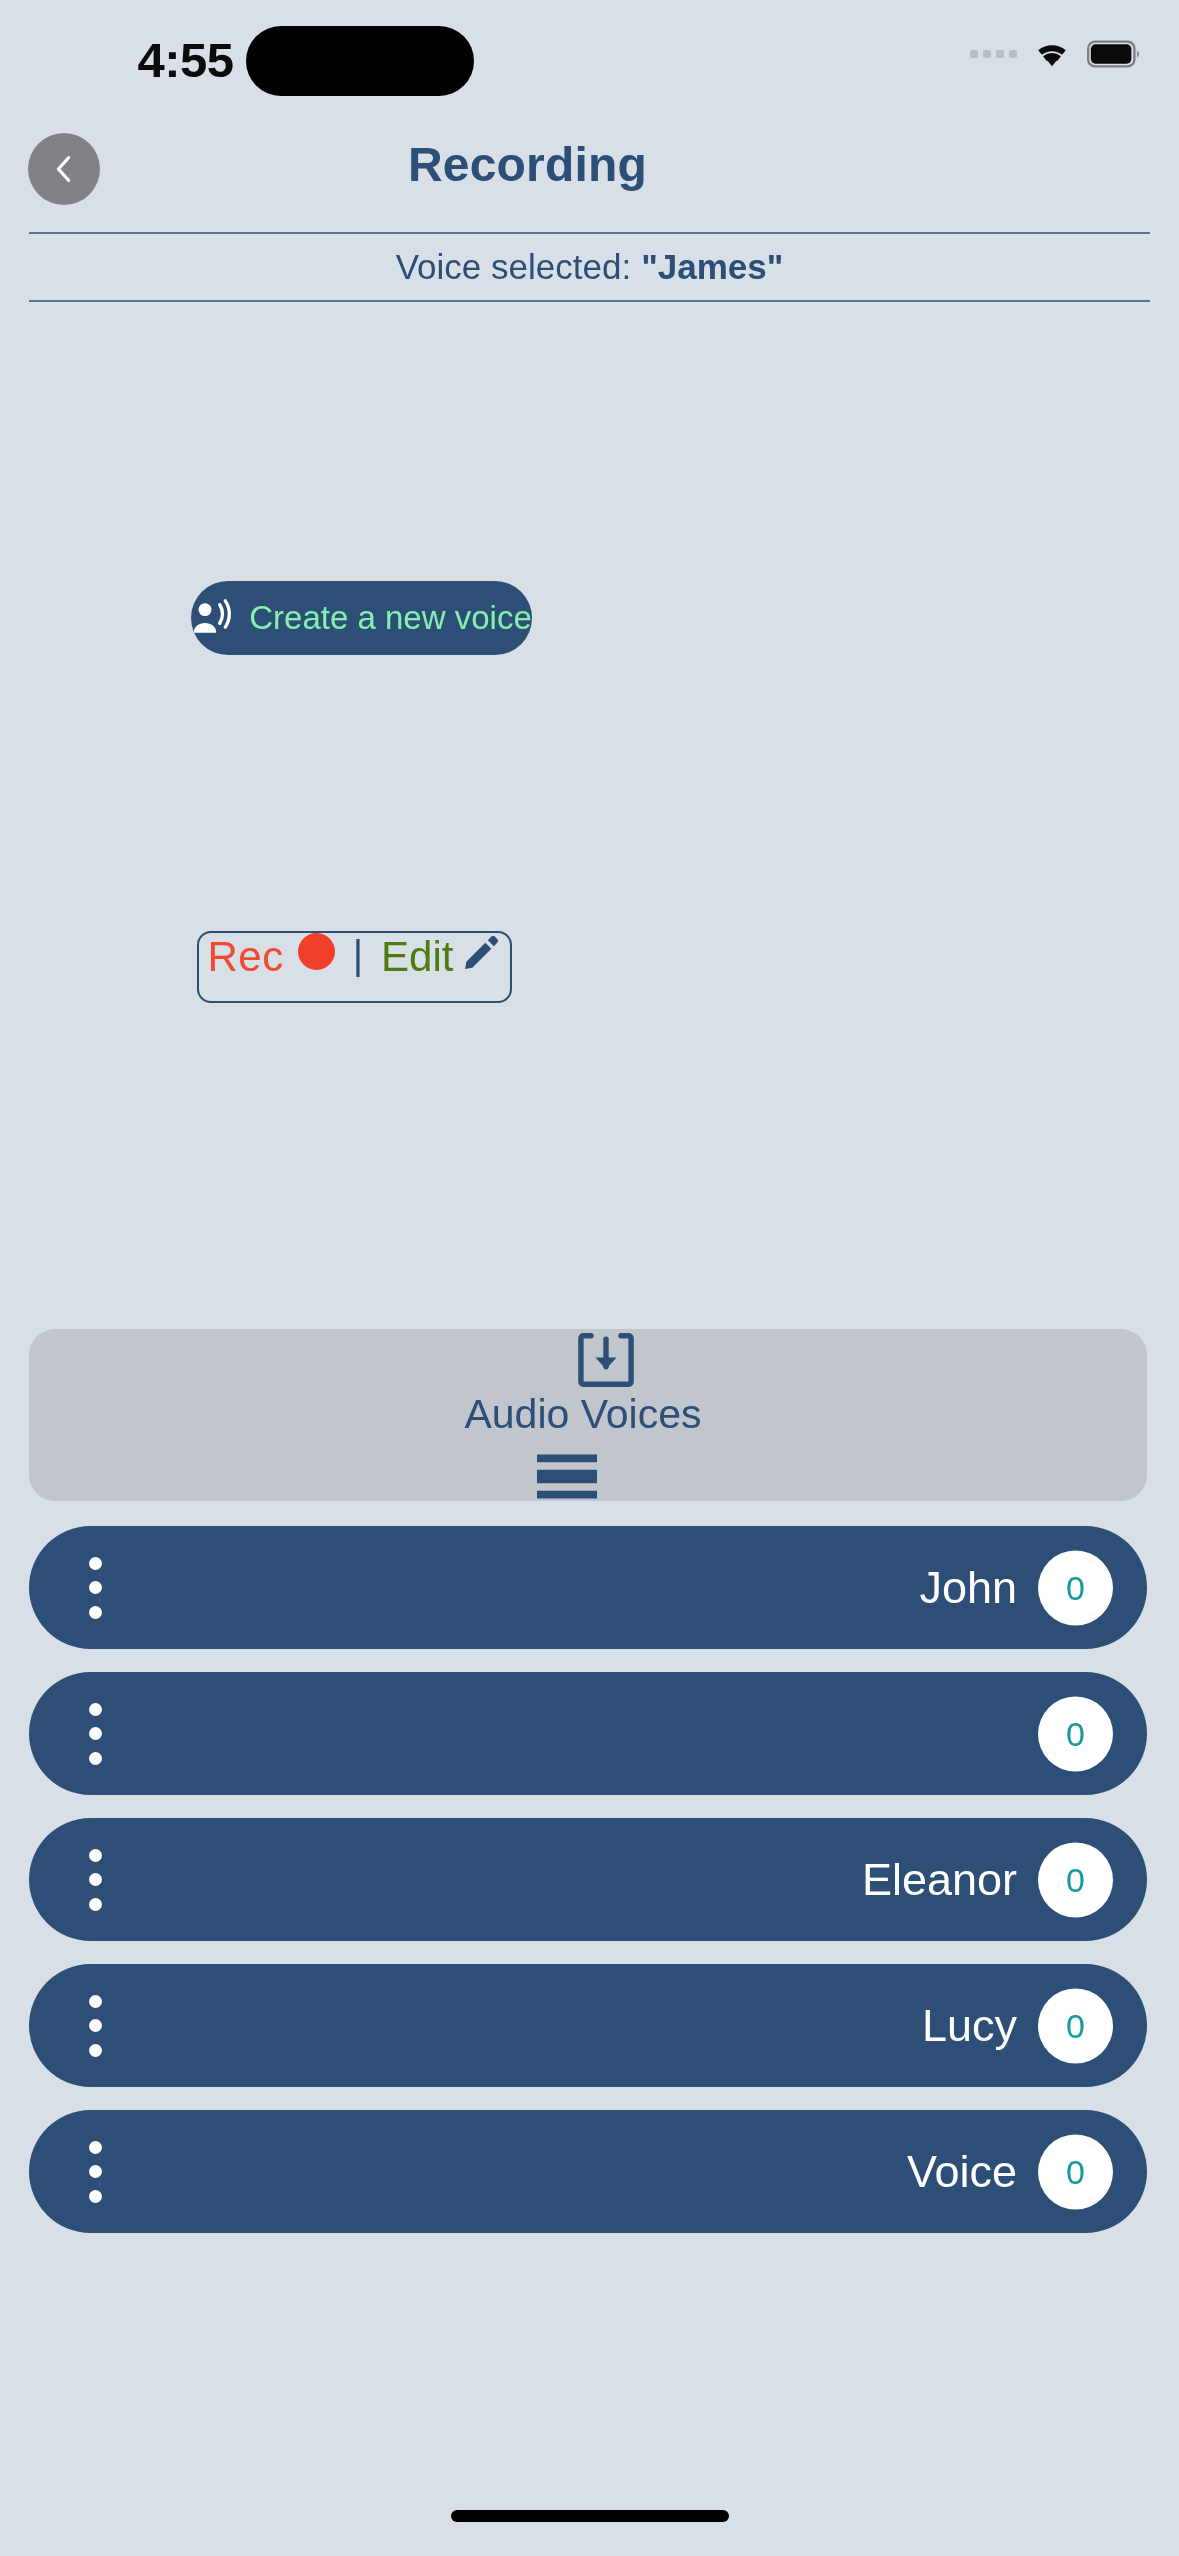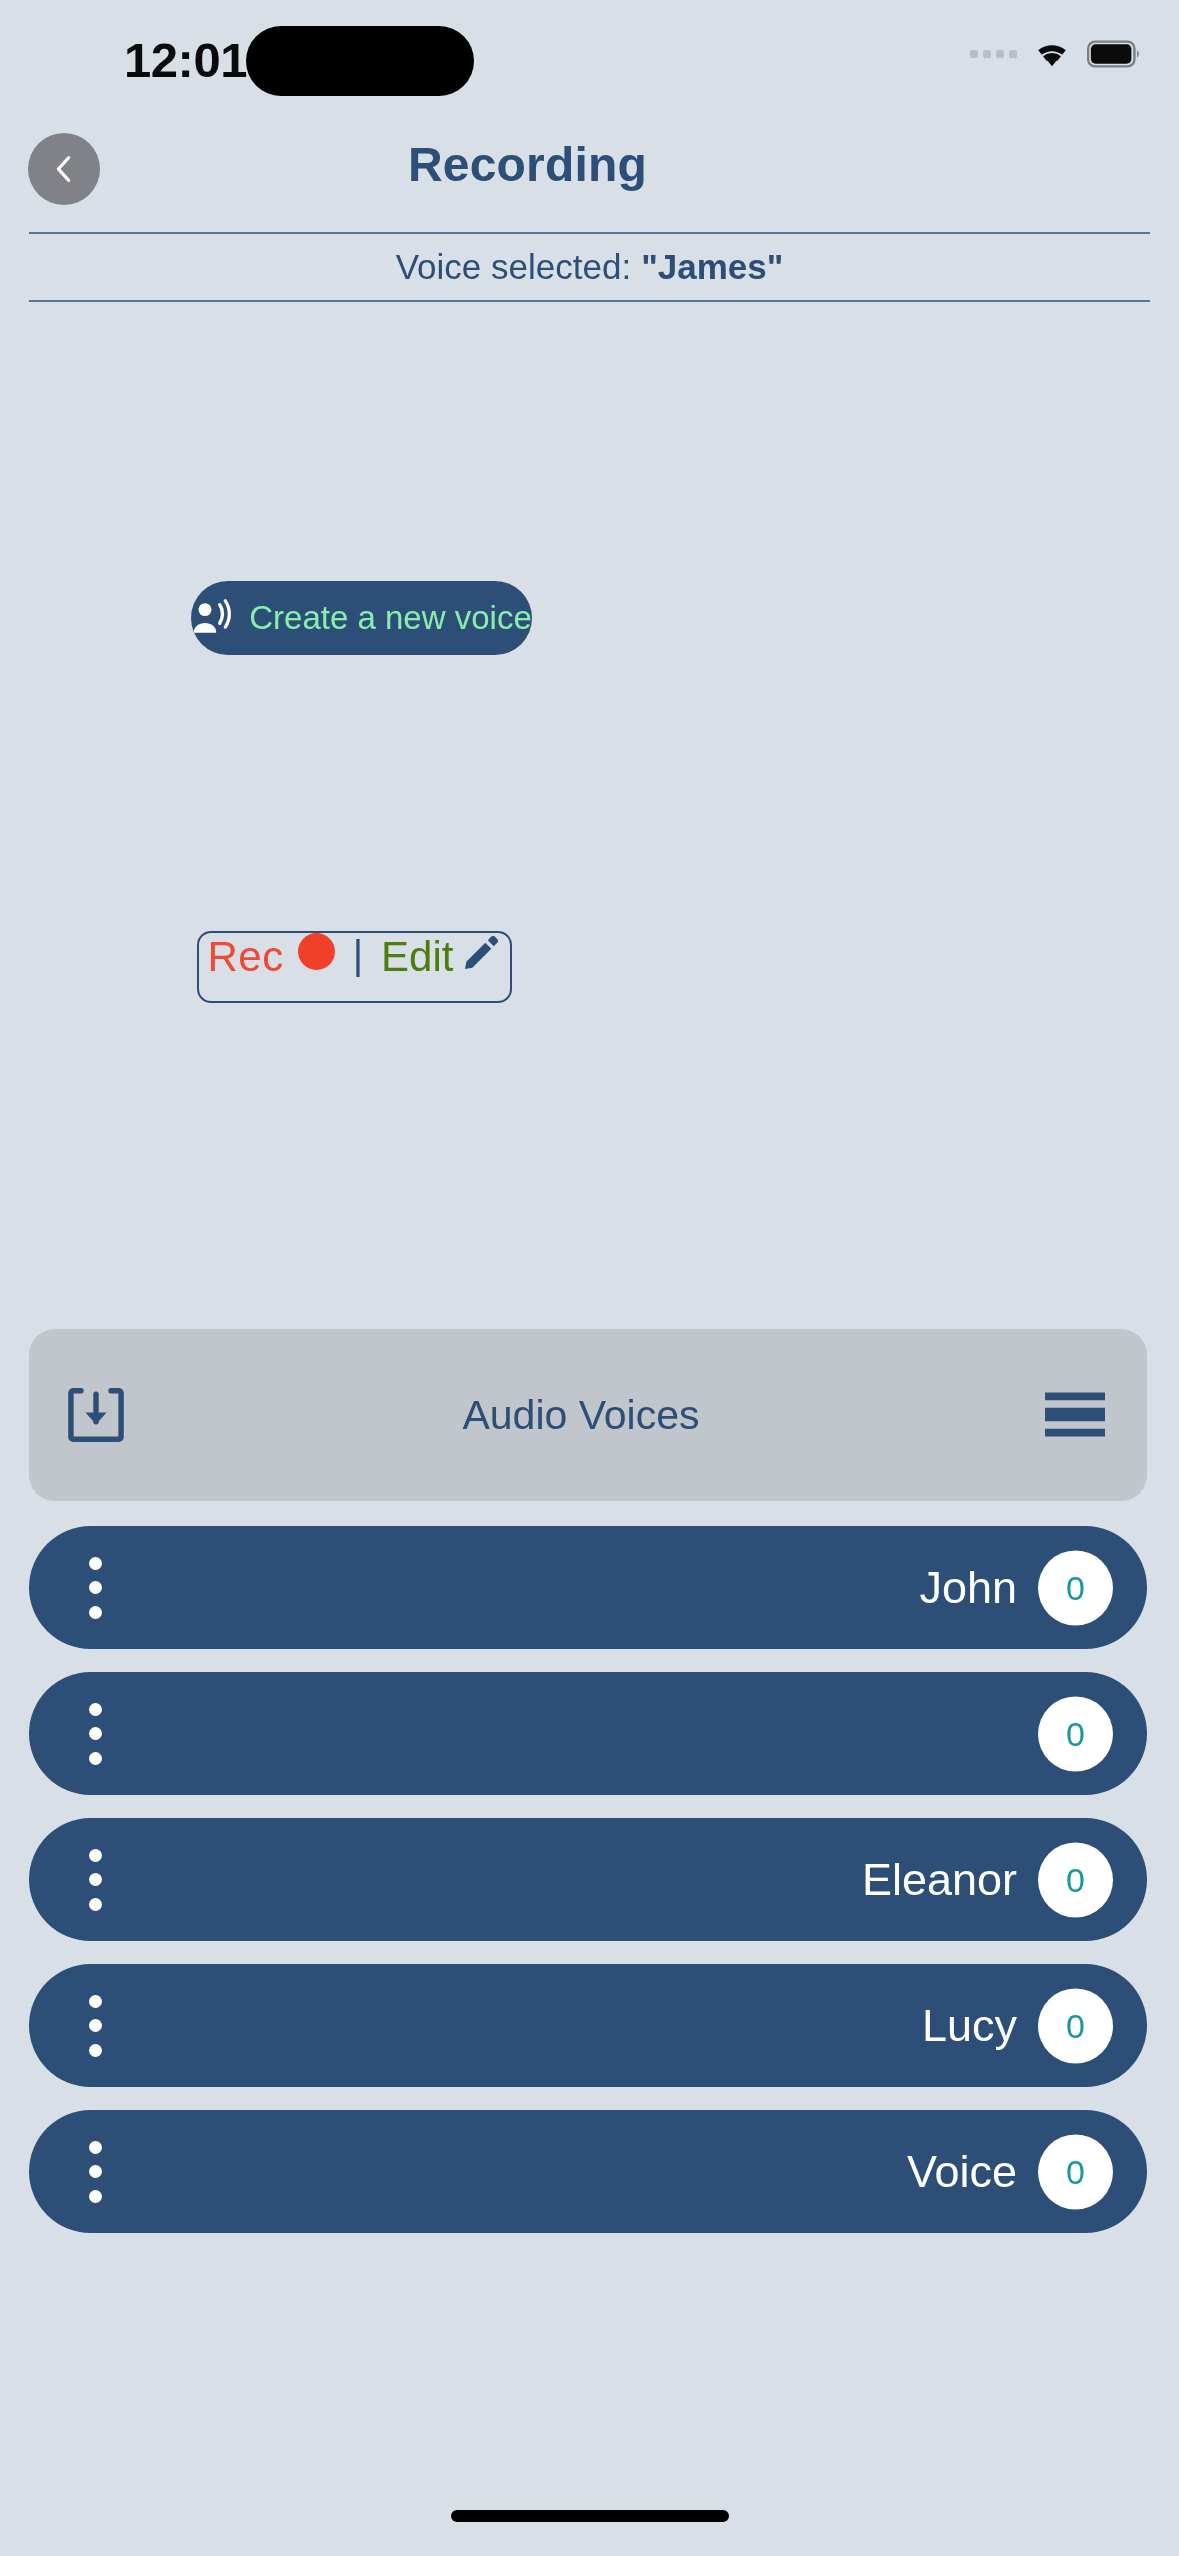--- a/index.html
+++ b/index.html
@@ -102,20 +102,21 @@
   .edit-label { font-size:42px; color:#4d7c0f; }
   .pencil-icon { width:40px; height:40px; display:block; margin-left:8px; }
 
   
   .audio-bar {
     position:absolute; top:1329px; left:29px;
     width:1118px; height:172px;
     background:#c0c6cc; border-radius:26px;
     display:flex; align-items:center;
     cursor:pointer;
+    flex-direction:column;
   }
   .audio-bar .import-icon { width:62px; height:62px; margin-left:36px; display:block; }
   .audio-bar .title {
     flex:1; text-align:center;
     font-size:41px; color:#2d4f77;
     margin-left:-10px;
   }
   .audio-bar .menu-icon { width:60px; height:48px; margin-right:42px; display:block; }
 
   
@@ -157,21 +158,21 @@
     position:absolute; bottom:34px; left:50%; transform:translateX(-50%);
     width:278px; height:12px; border-radius:6px; background:#000;
   }
 </style>
 </head>
 <body>
 
 <div class="phone">
 
   <div class="statusbar">
-    <div class="sb-time">12:01</div>
+    <div class="sb-time">4:55</div>
     <div class="dynamic-island"></div>
     <div class="sb-right">
       <span class="sig-dots">
         <i></i>
           <i></i>
           <i></i>
           <i></i>
       </span>
       <svg class="wifi-icon" viewBox="0 0 24 20">
         <path d="M12 17.6 L8.6 13.4 a5.6 5.6 0 0 1 6.8 0 Z" fill="#0b0b0b"></path>

